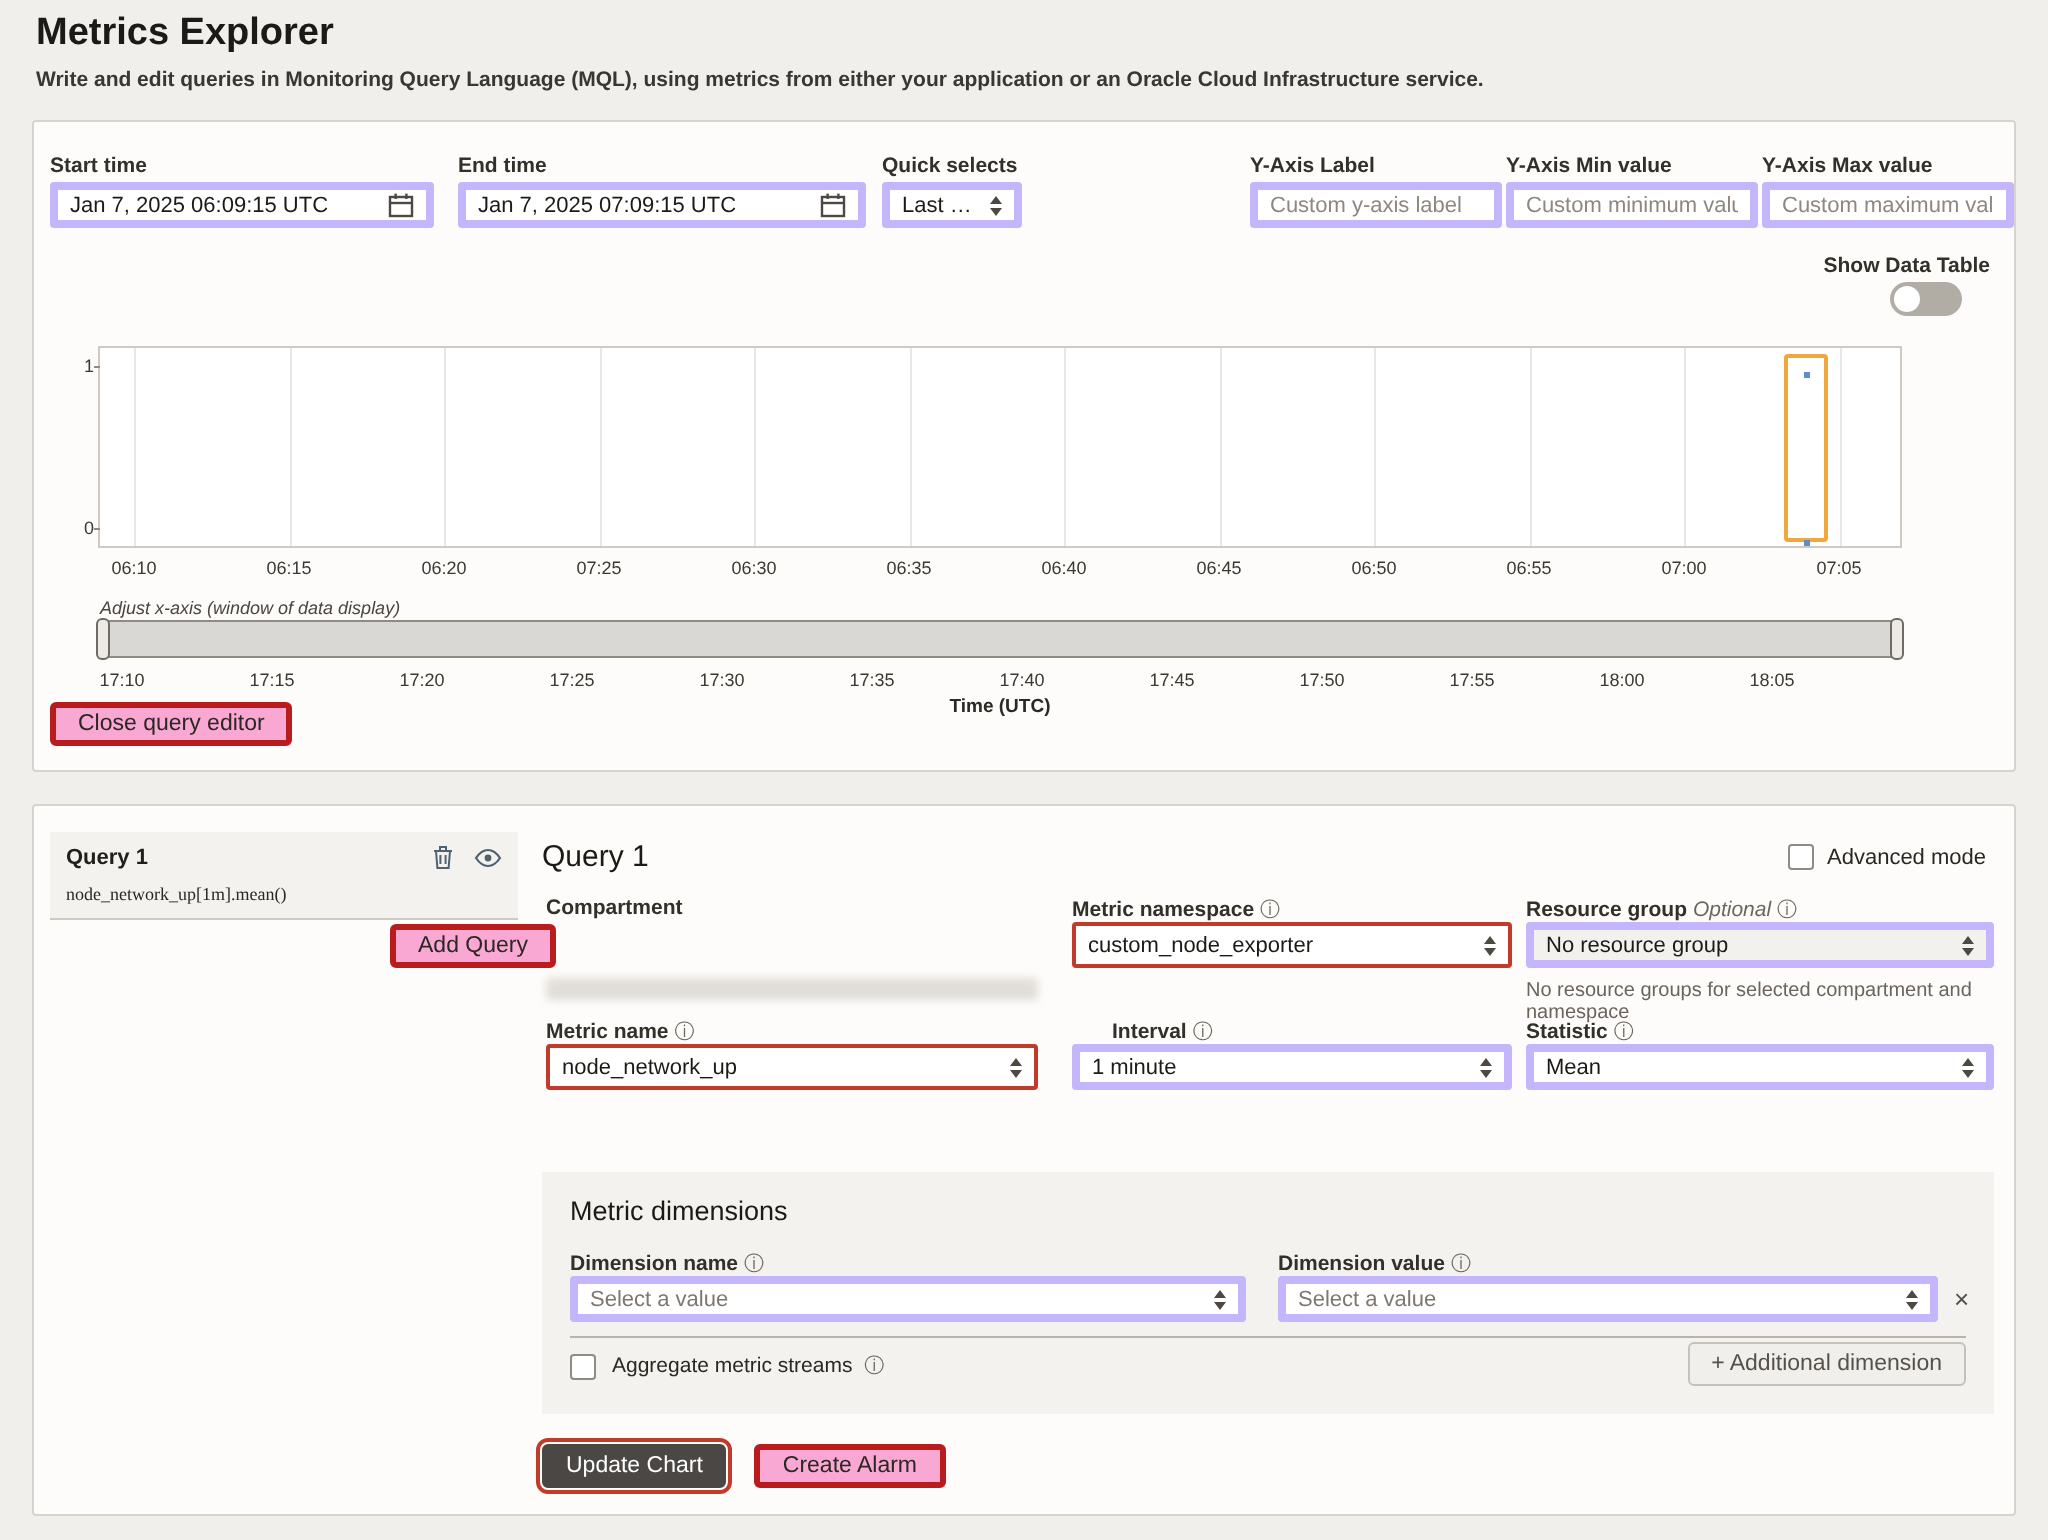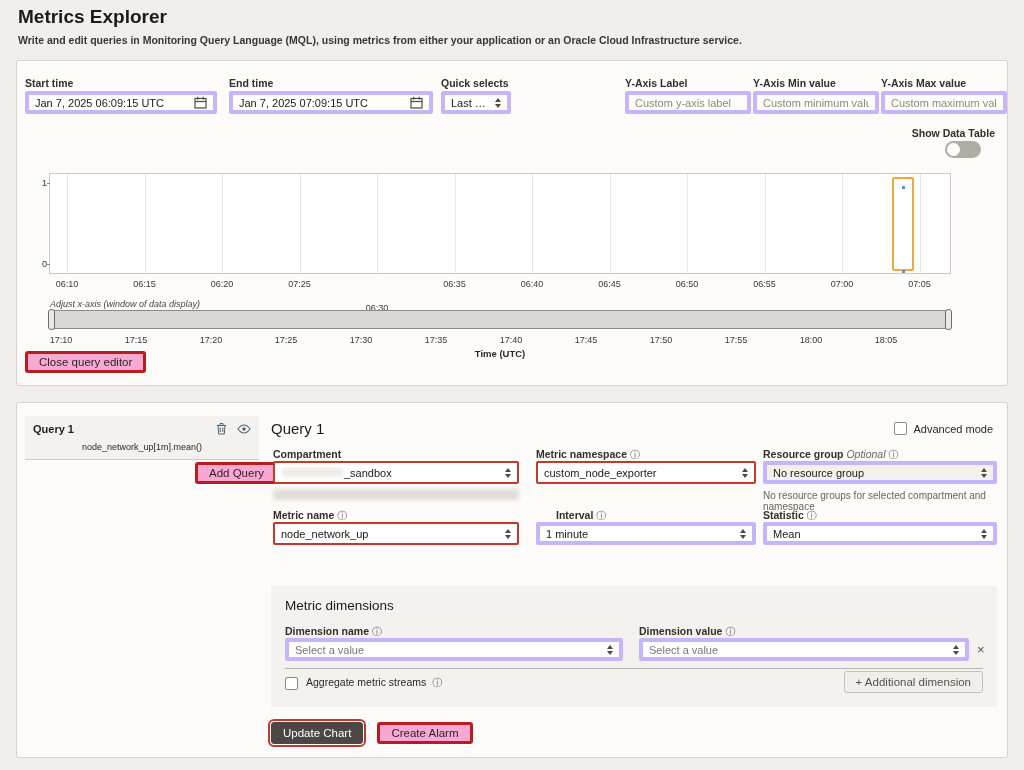--- a/index.html
+++ b/index.html
@@ -71,21 +71,21 @@
   .btn.red-hl { outline:2px solid #c13a2a; outline-offset:1px; }
   .btn.gray { background:#f1efec; color:#56524b; border:1px solid #c6c1b9; }
   #close-editor-btn { position:absolute; left:8px; top:290px; }
 
   
   .query-card { position:absolute; left:8px; top:13px; width:234px; background:#f4f2ee;
     border-bottom:1px solid #cfcbc3; padding:6px 8px 7px 8px; }
   .query-card-head { display:flex; align-items:center; }
   .query-card-title { font-size:11px; font-weight:700; color:#221e19; flex:1; }
   .qc-icons { display:flex; gap:10px; align-items:center; }
-  .query-expr { font-family:Liberation Sans, sans-serif; font-size:9px; color:#2b2722; margin-top:7px;text-align:center; }
+  .query-expr { font-family:Liberation Serif, serif; font-size:9px; color:#2b2722; margin-top:7px; }
   #add-query-btn { position:absolute; top:59px; left:178px; }
 
   
   .editor-title { position:absolute; left:254px; top:17px; font-size:15px; font-weight:500; color:#1d1a16; }
   .checkbox { width:13px; height:13px; background:#fff; border:1px solid #8f8a82; border-radius:2px;
     display:inline-block; flex:0 0 auto; cursor:pointer; }
   .adv-mode { position:absolute; right:14px; top:19px; display:flex; align-items:center; gap:7px;
     font-size:11px; color:#2b2722; }
   .helper-txt { position:absolute; font-size:10px; color:#6a645c; }
   .blur-bar { position:absolute; height:11px; background:#dcd8d2; filter:blur(2px); opacity:.85; border-radius:2px; }
@@ -171,21 +171,21 @@
   <div class="plot">
       <div class="gridline" style="left: 17px;"></div>
       <div class="xtick" style="left: 17px;">06:10</div>
       <div class="gridline" style="left: 94.5px;"></div>
       <div class="xtick" style="left: 94.5px;">06:15</div>
       <div class="gridline" style="left: 172px;"></div>
       <div class="xtick" style="left: 172px;">06:20</div>
       <div class="gridline" style="left: 249.5px;"></div>
       <div class="xtick" style="left: 249.5px;">07:25</div>
       <div class="gridline" style="left: 327px;"></div>
-      <div class="xtick" style="left: 327px; margin-top: 24px;">06:30</div>
+      <div class="xtick" style="left: 327px;">06:30</div>
       <div class="gridline" style="left: 404.5px;"></div>
       <div class="xtick" style="left: 404.5px;">06:35</div>
       <div class="gridline" style="left: 482px;"></div>
       <div class="xtick" style="left: 482px;">06:40</div>
       <div class="gridline" style="left: 559.5px;"></div>
       <div class="xtick" style="left: 559.5px;">06:45</div>
       <div class="gridline" style="left: 637px;"></div>
       <div class="xtick" style="left: 637px;">06:50</div>
       <div class="gridline" style="left: 714.5px;"></div>
       <div class="xtick" style="left: 714.5px;">06:55</div>
@@ -250,27 +250,20 @@
 
   <div class="editor-title">Query 1</div>
   <div class="adv-mode">
     <span class="checkbox"></span>
     <span>Advanced mode</span>
   </div>
 
   <div class="fld-label" style="left:256px; top:45px;">
     <span>Compartment</span>
   </div>
-  <div class="selectbox red" style="left:256px; top:58px; width:246px;">
-    <span class="val"><span class="redact"></span><span>_sandbox</span></span>
-    <span class="chevrons">
-        <span class="chev-up"></span>
-        <span class="chev-down"></span>
-      </span>
-  </div>
   <div class="blur-bar" style="left:256px; top:86px; width:246px;"></div>
 
   <div class="fld-label" style="left:519px; top:45px;">
     <span>Metric namespace</span><span class="info-i">ⓘ</span>
   </div>
   <div class="selectbox red" style="left:519px; top:58px; width:220px;">
     <span class="val">custom_node_exporter</span>
     <span class="chevrons">
         <span class="chev-up"></span>
         <span class="chev-down"></span>

